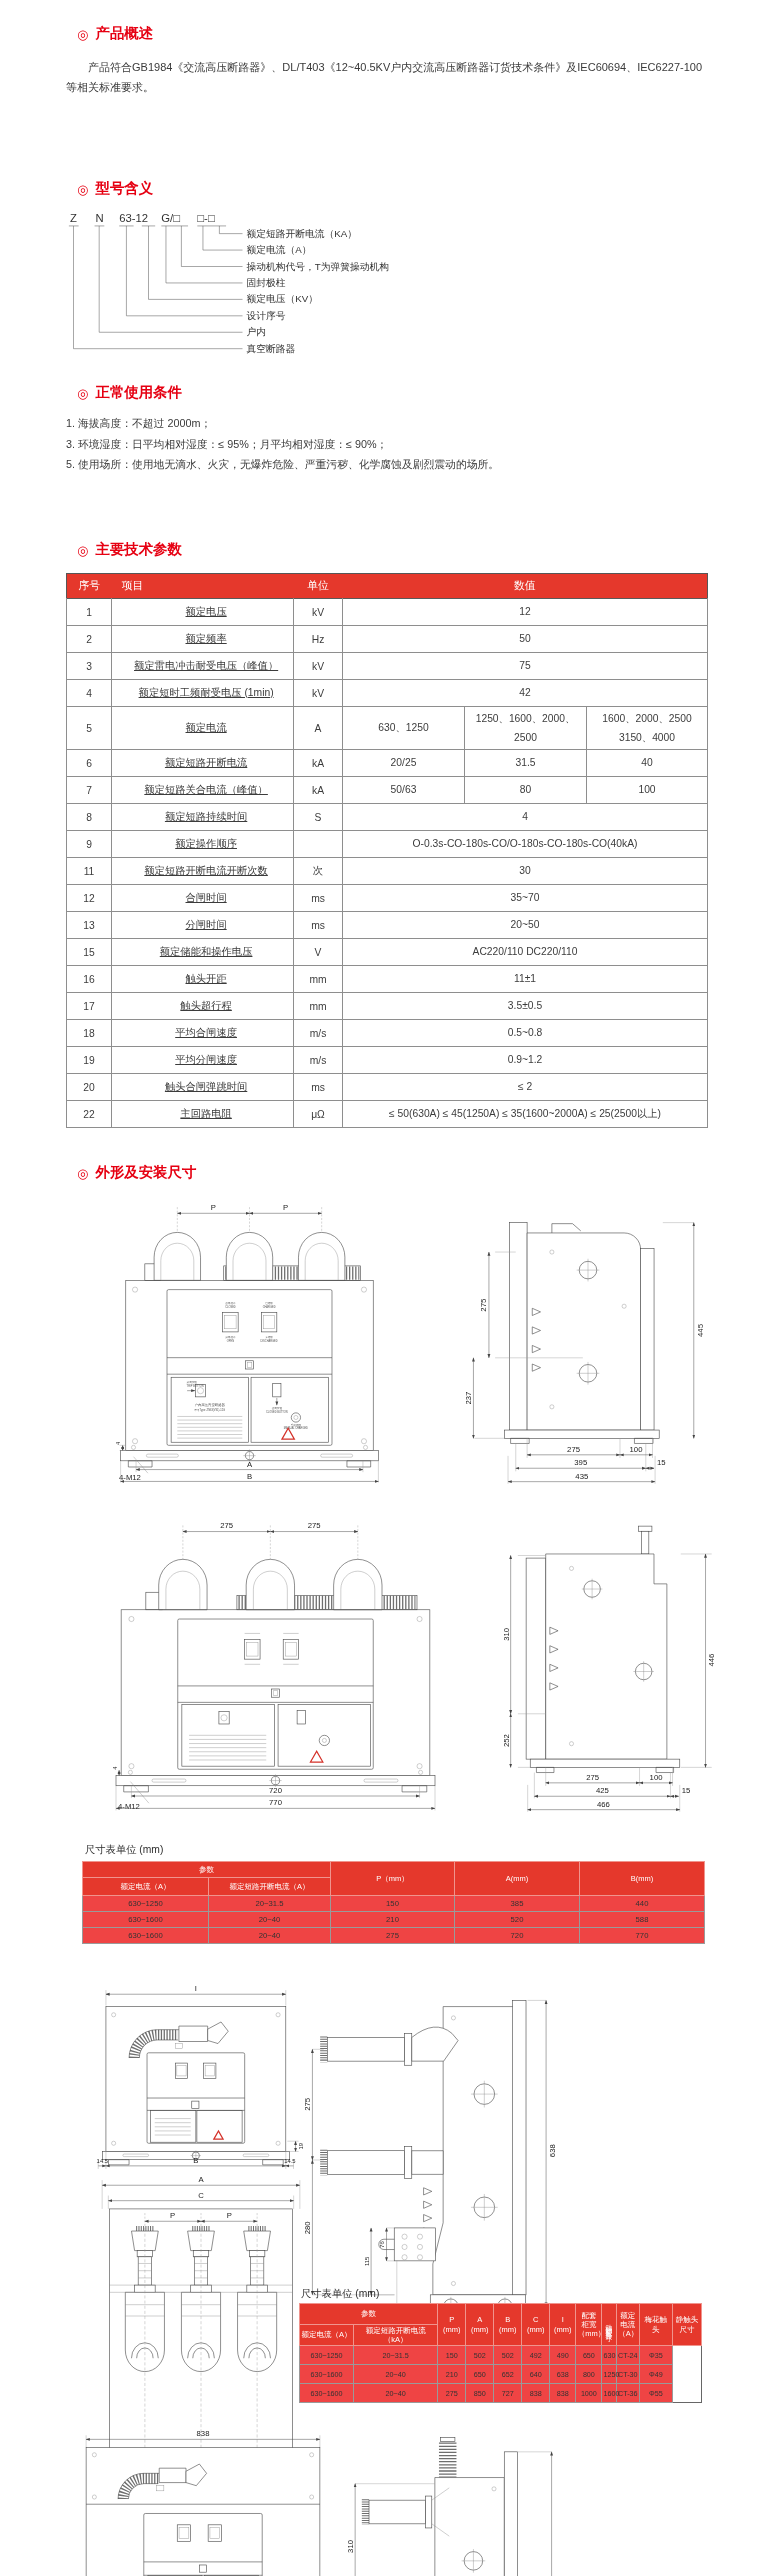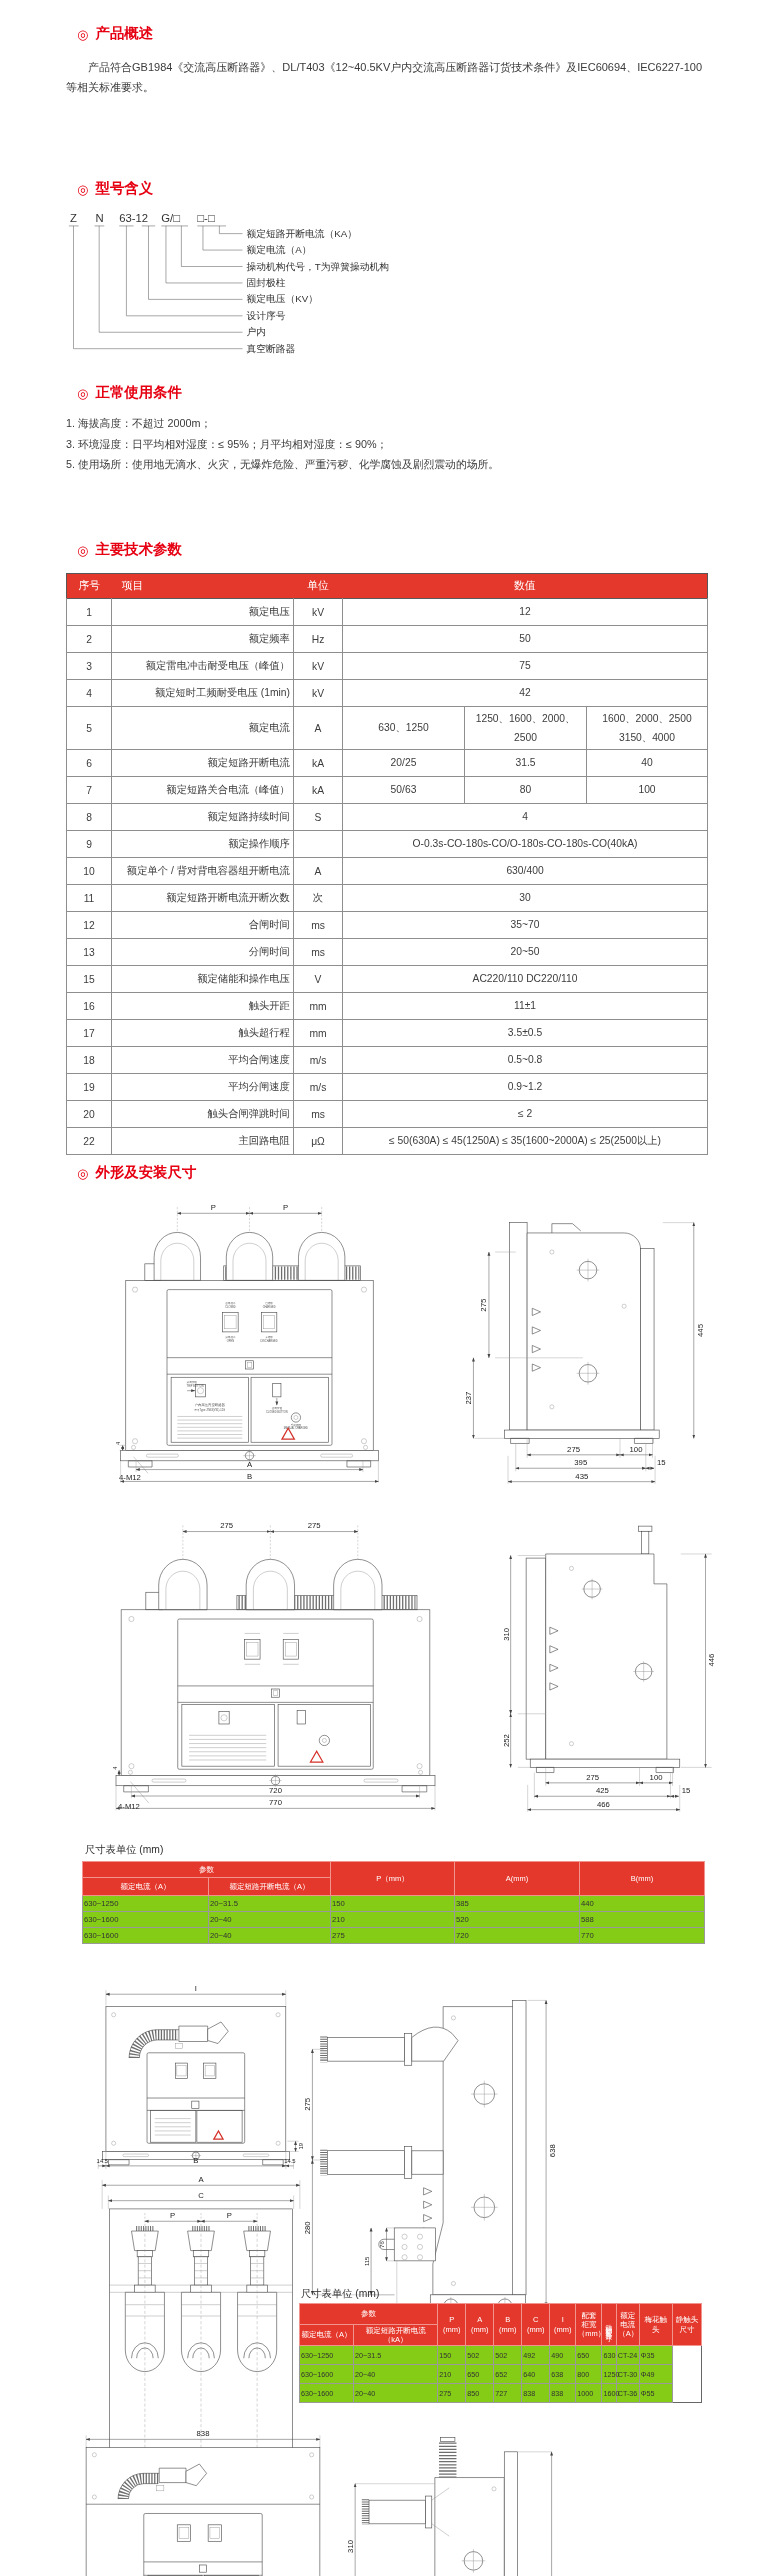--- a/index.html
+++ b/index.html
@@ -11,27 +11,27 @@
   .paras{position:absolute;left:66px;top:58px;width:642px;font-size:11px;line-height:1.8;color:#3a3a3a;}
   .paras p{margin:0;text-indent:2em;}
   .cond{position:absolute;left:66px;top:413px;width:642px;font-size:10.8px;color:#3a3a3a;}
   .cond div{height:20.6px;line-height:20.6px;}
   table{border-collapse:collapse;table-layout:fixed;}
   .ptab{position:absolute;left:66px;top:573px;width:641px;font-size:10.3px;color:#3c3c3c;
         border:1px solid #565656;}
   .ptab th{background:#e5382c;color:#fff;font-size:10.8px;font-weight:normal;height:24px;padding:0;}
   .ptab td{border:0.5px solid #8e8e8e;border-top:1px solid #5a5a5a;text-align:center;height:23px;
            padding:1.5px 3.1px;background:#fff;}
-  .ptab td.c-item{text-align:right;padding-left:10.3px;}
+  .ptab td.c-item{text-align:center;padding-left:10.3px;text-decoration:underline;}
   .ptab td.c-val{white-space:pre-line;line-height:1.9;}
   .unit-label{position:absolute;font-size:10.3px;color:#2e2e2e;}
   .dtab{position:absolute;font-size:7.7px;color:#333;border:0.8px solid #666;}
   .dtab th{background:#e5382c;color:#fff;font-weight:normal;border:0.5px solid #f0948d;
            padding:1px 1.5px;font-size:7.5px;line-height:1.25;}
-  .dtab td{border:0.5px solid #9a9a9a;border-top:0.8px solid #5f5f5f;background:#84cc16;padding:0.5px 1px;margin-top:24px;}
+  .dtab td{border:0.5px solid #9a9a9a;border-top:0.8px solid #5f5f5f;text-align:center;background:#ef4444;padding:0.5px 1px;margin-top:24px;}
   .t1 td{height:14px;font-size:7.7px;}
   .t2 td{height:17px;font-size:7.2px;}
   .vcell{background:#e5382c;}
   .vtext{writing-mode:vertical-rl;text-orientation:upright;margin:0 auto;color:#fff;
          font-size:6.7px;letter-spacing:1.5px;line-height:1.1;}
   .hdr2{display:block;}
   .draw{position:absolute;}
   svg{overflow:visible;display:block;}
   .ln{stroke:#4a4a4a;stroke-width:1.2;fill:none;}
   .lnf{stroke:#4a4a4a;stroke-width:1.2;fill:#ffffff;}
@@ -169,26 +169,20 @@
           <td class="c-no">8</td>
           <td class="c-item">额定短路持续时间</td>
           <td class="c-unit">S</td>
           <td class="c-val" colspan="3">4</td>
         </tr>
         <tr>
           <td class="c-no">9</td>
           <td class="c-item">额定操作顺序</td>
           <td class="c-unit"></td>
           <td class="c-val" colspan="3">O-0.3s-CO-180s-CO/O-180s-CO-180s-CO(40kA)</td>
-        </tr>
-        <tr>
-          <td class="c-no">10</td>
-          <td class="c-item">额定单个 / 背对背电容器组开断电流</td>
-          <td class="c-unit">A</td>
-          <td class="c-val" colspan="3">630/400</td>
         </tr>
         <tr>
           <td class="c-no">11</td>
           <td class="c-item">额定短路开断电流开断次数</td>
           <td class="c-unit">次</td>
           <td class="c-val" colspan="3">30</td>
         </tr>
         <tr>
           <td class="c-no">12</td>
           <td class="c-item">合闸时间</td>

